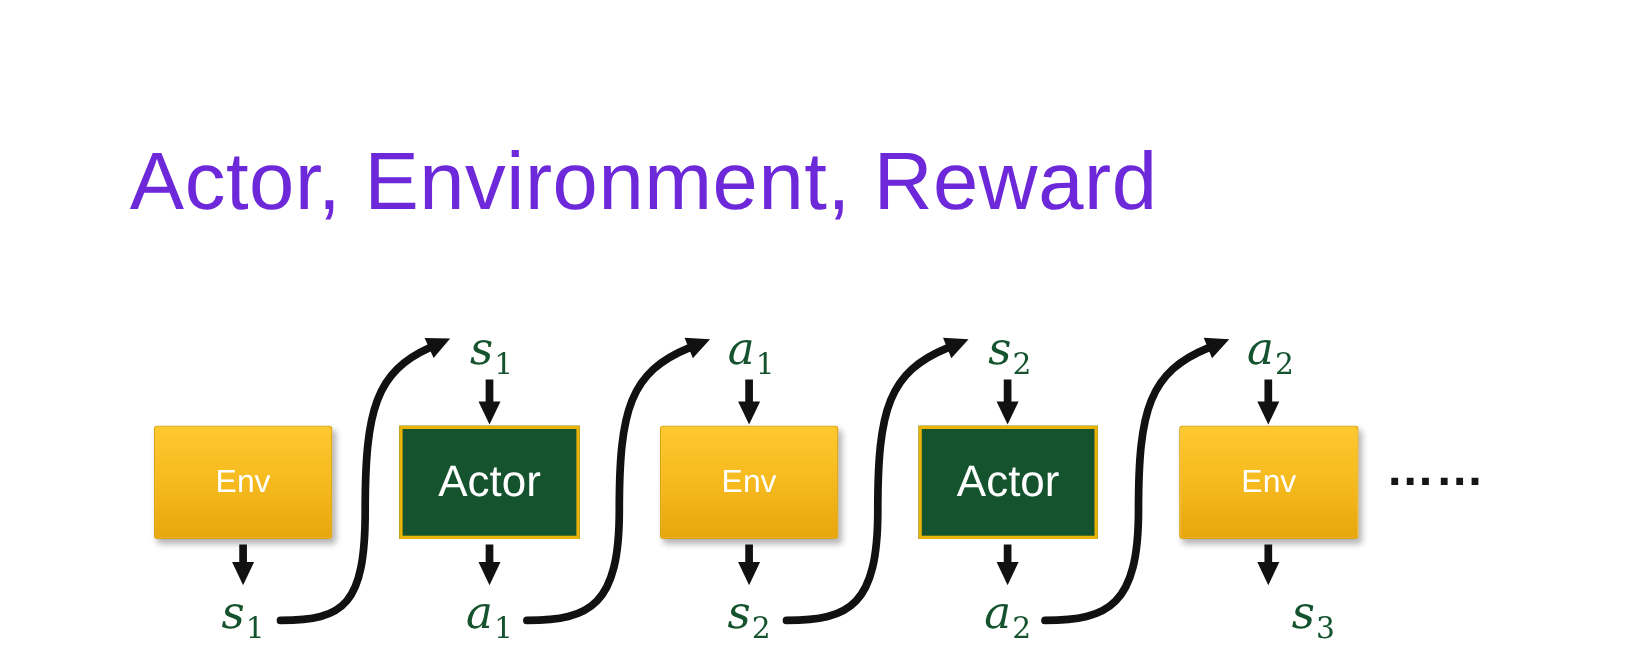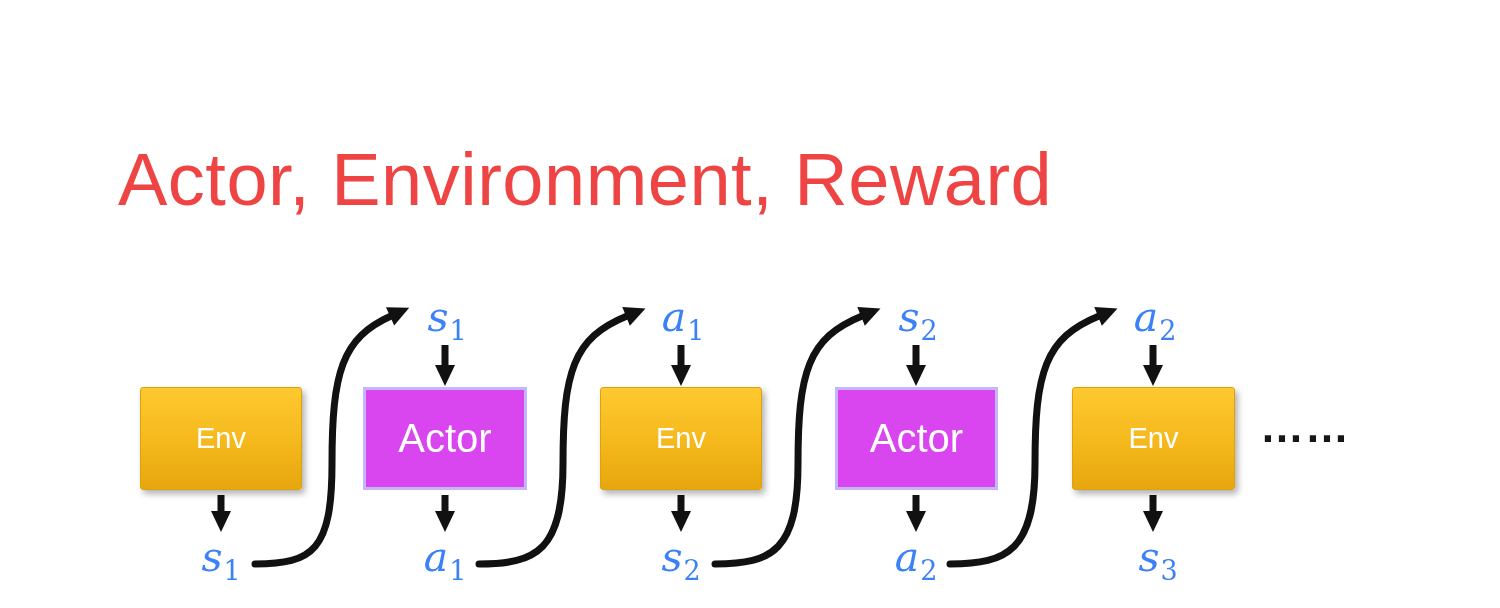--- a/index.html
+++ b/index.html
@@ -5,43 +5,43 @@
   html,body{margin:0;padding:0;background:#ffffff;}
   .slide{
     position:relative;
     width:1500px;height:608px;
     background:#ffffff;
     font-family:"Liberation Sans",sans-serif;
     overflow:hidden;
   }
   .slide-title{
     position:absolute;left:118px;top:122px;
-    font-size:74px;font-weight:300;color:#ef4444;
-    letter-spacing:0.5px;white-space:nowrap;margin-top:15px;
+    font-size:74px;font-weight:300;color:#6d28d9;
+    letter-spacing:0.5px;white-space:nowrap;
   }
   .node-box{
     position:absolute;top:387px;height:103px;
     display:flex;align-items:center;justify-content:center;
     color:#ffffff;box-sizing:border-box;
   }
   .env{
     background:linear-gradient(180deg,#fec92f 0%,#f4b81c 55%,#e7a60e 100%);
     border:1px solid #dda10a;border-radius:3px;
     box-shadow:3px 4px 6px rgba(0,0,0,0.30);
     font-size:29px;
   }
   .actor{
-    background:#d946ef;
-    border:3px solid #c4b5fd;
+    background:#14532d;
+    border:3px solid #eab308;
     font-size:40px;
   }
   .math-label{
     position:absolute;width:100px;text-align:center;
     font-family:"DejaVu Serif","Liberation Serif",serif;
-    font-style:italic;font-size:41px;color:#3b82f6;
+    font-style:italic;font-size:41px;color:#14532d;
     white-space:nowrap;line-height:1;
   }
   .math-label .sub{
     font-style:normal;font-size:27px;vertical-align:-9px;margin-left:1px;
   }
   .top-label{top:297px;}
   .bottom-label{top:537px;}
   .arrow-layer{position:absolute;left:0;top:0;width:1500px;height:608px;}
   .ellipsis{
     position:absolute;left:1260px;top:402px;width:110px;
@@ -98,17 +98,17 @@
 
   <div class="math-label top-label" style="left:397px;"><span>s</span><span class="sub">1</span></div>
   <div class="math-label top-label" style="left:633px;"><span>a</span><span class="sub">1</span></div>
   <div class="math-label top-label" style="left:868px;"><span>s</span><span class="sub">2</span></div>
   <div class="math-label top-label" style="left:1105px;"><span>a</span><span class="sub">2</span></div>
 
   <div class="math-label bottom-label" style="left:171px;"><span>s</span><span class="sub">1</span></div>
   <div class="math-label bottom-label" style="left:395px;"><span>a</span><span class="sub">1</span></div>
   <div class="math-label bottom-label" style="left:631px;"><span>s</span><span class="sub">2</span></div>
   <div class="math-label bottom-label" style="left:866px;"><span>a</span><span class="sub">2</span></div>
-  <div class="math-label bottom-label" style="left:1108px;"><span>s</span><span class="sub">3</span></div>
+  <div class="math-label bottom-label" style="left:1144px;"><span>s</span><span class="sub">3</span></div>
 
   <div class="ellipsis">……</div>
 
 </div>
 
 </body></html>

